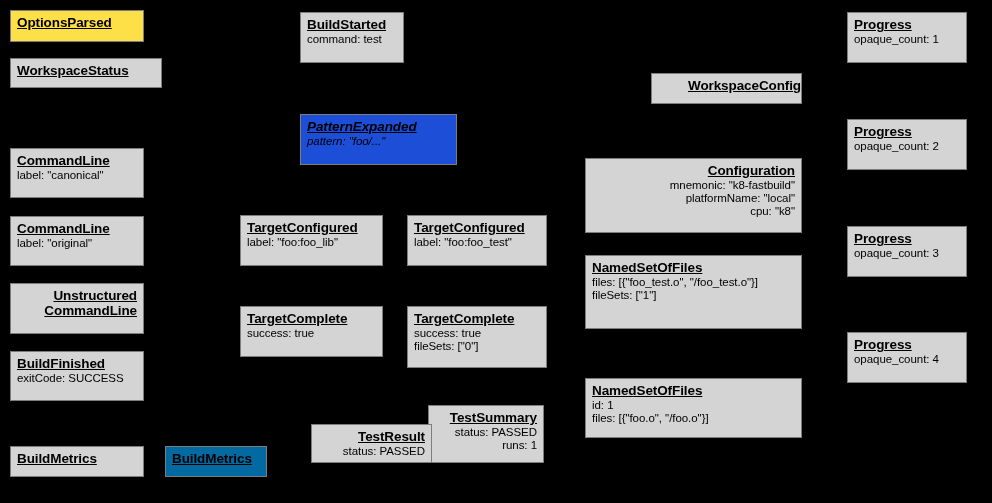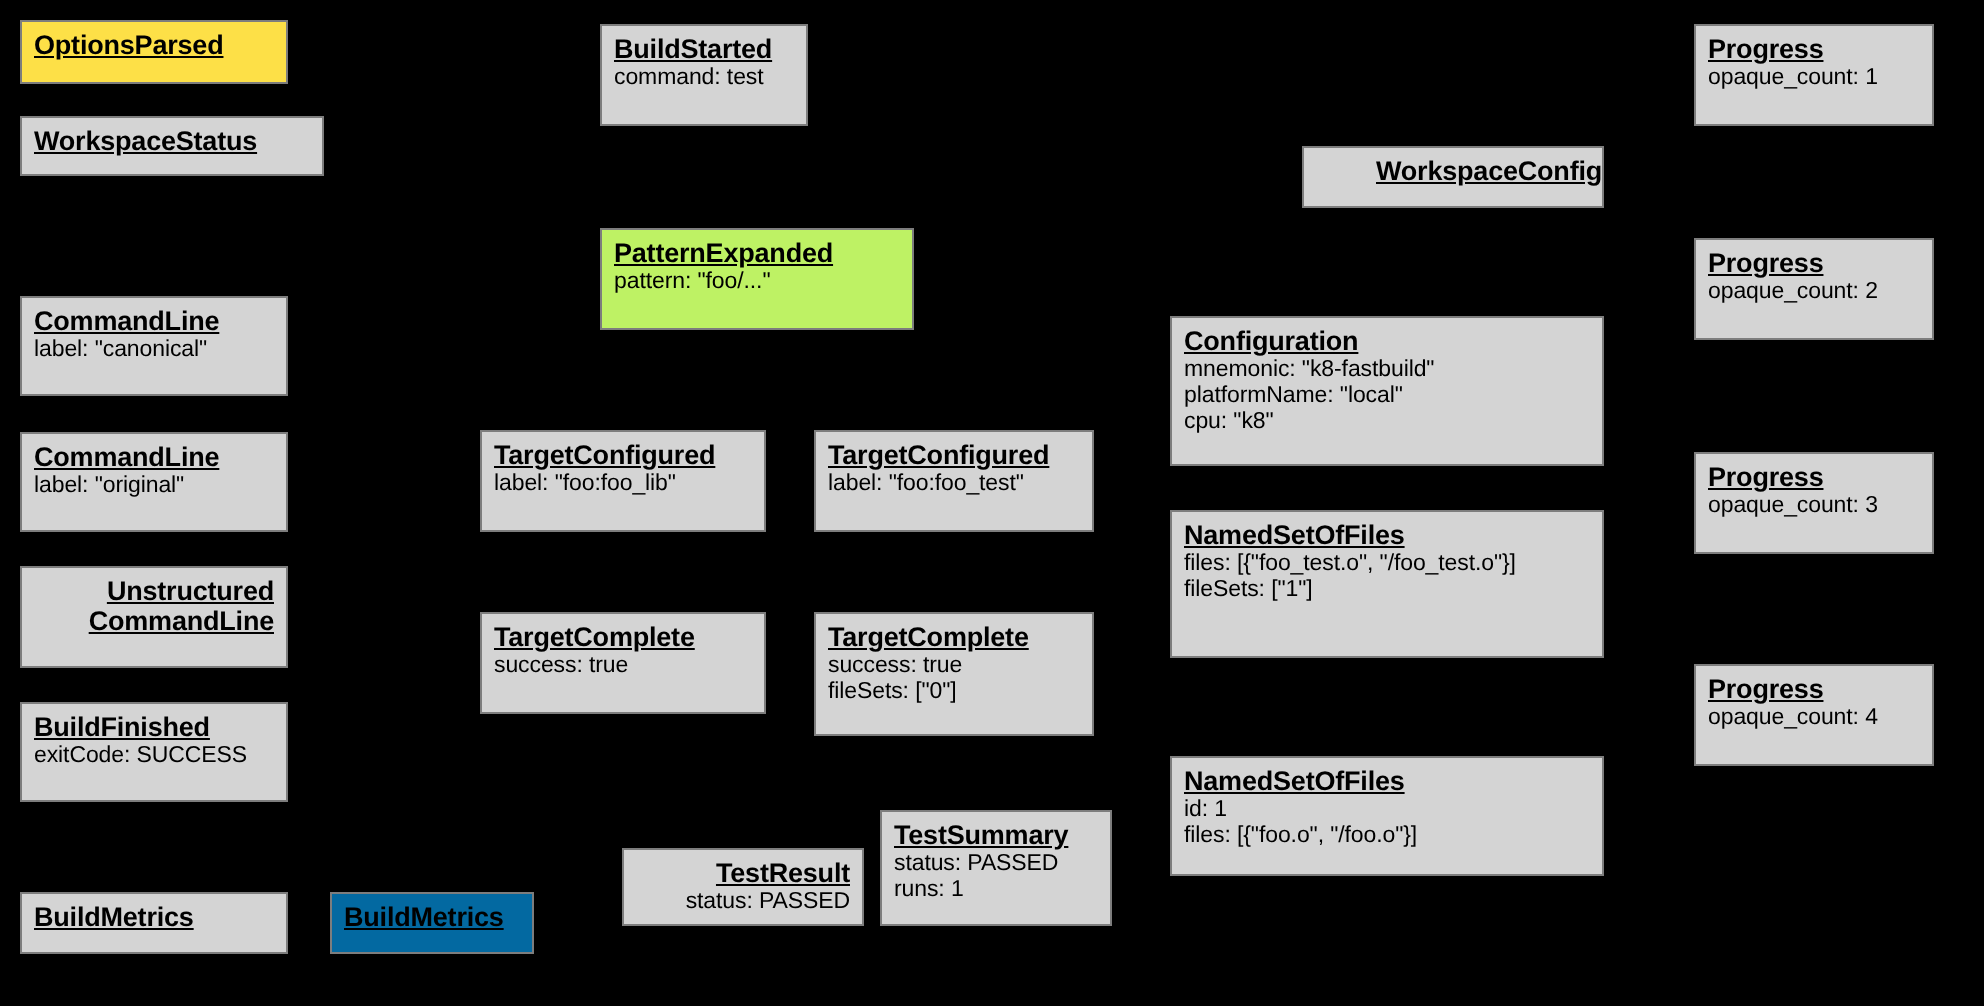--- a/index.html
+++ b/index.html
@@ -78,39 +78,39 @@
       <span class="node-fields"></span>
     </div>
     <div class="node" style="left: 651px; top: 73px; width: 151px; height: 31px; background: rgb(212, 212, 212); border-color: rgb(125, 125, 125); color: rgb(0, 0, 0); padding-left: 36px;">
       <span class="node-title">WorkspaceConfig</span>
       <span class="node-fields"></span>
     </div>
     <div class="node" style="left: 10px; top: 102px; width: 134px; height: 32px; background: rgb(212, 212, 212); border-color: rgb(125, 125, 125); color: #0c4a6e; margin-top: 48px;">
       <span class="node-title">BuildMetadata</span>
       <span class="node-fields"></span>
     </div>
-    <div class="node" style="left: 300px; top: 114px; width: 157px; height: 51px; background: #bef264; border-color: rgb(125, 125, 125); color: rgb(0, 0, 0);">
+    <div class="node" style="left: 300px; top: 114px; width: 157px; height: 51px; background: #1d4ed8; border-color: rgb(125, 125, 125); color: rgb(0, 0, 0); font-style: italic;">
       <span class="node-title">PatternExpanded</span>
       <span class="node-fields">
         <span class="node-field">pattern: "foo/..."</span>
       </span>
     </div>
     <div class="node" style="left: 847px; top: 119px; width: 120px; height: 51px; background: rgb(212, 212, 212); border-color: rgb(125, 125, 125); color: rgb(0, 0, 0);">
       <span class="node-title">Progress</span>
       <span class="node-fields">
         <span class="node-field">opaque_count: 2</span>
       </span>
     </div>
     <div class="node" style="left: 10px; top: 148px; width: 134px; height: 50px; background: rgb(212, 212, 212); border-color: rgb(125, 125, 125); color: rgb(0, 0, 0);">
       <span class="node-title">CommandLine</span>
       <span class="node-fields">
         <span class="node-field">label: "canonical"</span>
       </span>
     </div>
-    <div class="node" style="left: 585px; top: 158px; width: 217px; height: 75px; background: rgb(212, 212, 212); border-color: rgb(125, 125, 125); color: rgb(0, 0, 0);">
+    <div class="node" style="left: 585px; top: 158px; width: 217px; height: 75px; background: rgb(212, 212, 212); border-color: rgb(125, 125, 125); color: rgb(0, 0, 0); text-align: right;">
       <span class="node-title">Configuration</span>
       <span class="node-fields">
         <span class="node-field">mnemonic: "k8-fastbuild"</span>
         <span class="node-field">platformName: "local"</span>
         <span class="node-field">cpu: "k8"</span>
       </span>
     </div>
     <div class="node" style="left: 10px; top: 216px; width: 134px; height: 50px; background: rgb(212, 212, 212); border-color: rgb(125, 125, 125); color: rgb(0, 0, 0);">
       <span class="node-title">CommandLine</span>
       <span class="node-fields">
@@ -172,21 +172,21 @@
         <span class="node-field">exitCode: SUCCESS</span>
       </span>
     </div>
     <div class="node" style="left: 585px; top: 378px; width: 217px; height: 60px; background: rgb(212, 212, 212); border-color: rgb(125, 125, 125); color: rgb(0, 0, 0);">
       <span class="node-title">NamedSetOfFiles</span>
       <span class="node-fields">
         <span class="node-field">id: 1</span>
         <span class="node-field">files: [{"foo.o", "/foo.o"}]</span>
       </span>
     </div>
-    <div class="node" style="left: 440px; top: 405px; width: 116px; height: 58px; background: rgb(212, 212, 212); border-color: rgb(125, 125, 125); color: rgb(0, 0, 0);">
+    <div class="node" style="left: 428px; top: 405px; width: 116px; height: 58px; background: rgb(212, 212, 212); border-color: rgb(125, 125, 125); color: rgb(0, 0, 0); text-align: right;">
       <span class="node-title">TestSummary</span>
       <span class="node-fields">
         <span class="node-field">status: PASSED</span>
         <span class="node-field">runs: 1</span>
       </span>
     </div>
     <div class="node" style="left: 311px; top: 424px; width: 121px; height: 39px; background: rgb(212, 212, 212); border-color: rgb(125, 125, 125); color: rgb(0, 0, 0); text-align: right;">
       <span class="node-title">TestResult</span>
       <span class="node-fields">
         <span class="node-field">status: PASSED</span>

